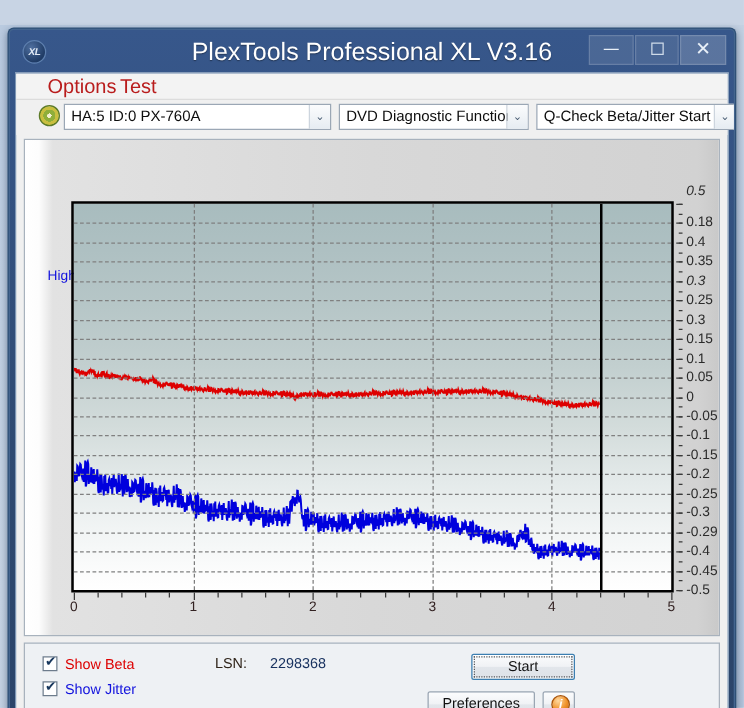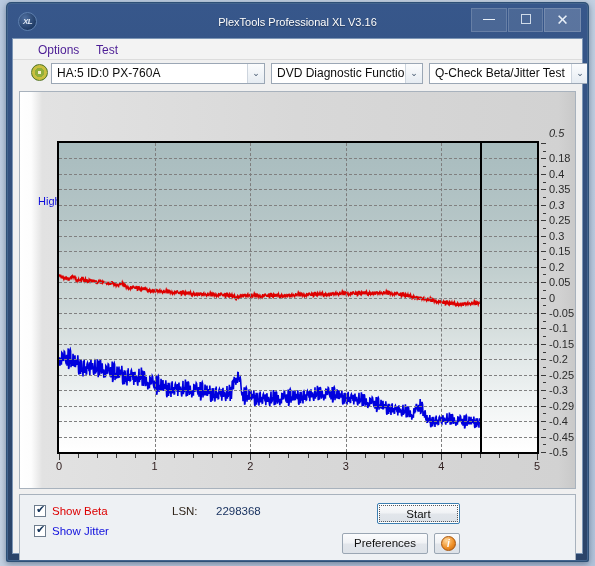--- a/index.html
+++ b/index.html
@@ -6,20 +6,21 @@
   html, body {
     margin: 0; padding: 0;
     width: 595px; height: 566px;
     font-family: "Liberation Sans", sans-serif;
     background: #c8d4e4;
     overflow: hidden;
   }
   #desktop {
     position: absolute; inset: 0;
     background: linear-gradient(135deg,#b9cadf 0%, #c6d3e3 40%, #b2c3da 100%);
+    margin-top: 20px;
   }
   
   #window {
     position: absolute;
     left: 6px; top: 2px;
     width: 583px; height: 560px;
     background: #2e5076;
     border-radius: 5px 5px 2px 2px;
     box-shadow: 0 2px 6px rgba(20,40,70,.45);
     padding: 1px;
@@ -41,21 +42,21 @@
     width: 19px; height: 19px; border-radius: 50%;
     background: radial-gradient(circle at 35% 30%, #4f6f9f, #203c66 70%);
     border: 1px solid #5d7fae;
     color: #dfe8f4; font-size: 8px; font-weight: bold; font-style: italic;
     line-height: 17px; text-align: center;
     letter-spacing: -.5px;
   }
   #title-text {
     position: absolute; left: 0; top: 0; width: 100%; height: 36px;
     line-height: 36px; text-align: center;
-    color: #ffffff; font-size: 11px;
+    color: #ffffff; font-size: 20px;
     text-shadow: 0 1px 1px rgba(0,0,0,.4);
   }
   .winbtn {
     position: absolute; top: 4px; height: 24px;
     background: rgba(255,255,255,.10);
     border: 1px solid rgba(255,255,255,.16);
     color: #e9f0f8;
     font-size: 13px; text-align: center; line-height: 22px;
   }
   #btn-min { right: 80px; width: 36px; }
@@ -70,21 +71,21 @@
     border: 1px solid #7d96b5;
   }
   
   #menubar {
     position: absolute; left: 0; top: 0; width: 100%; height: 21px;
     background: #f3f3f3;
     border-bottom: 1px solid #dcdcdc;
   }
   .menu-item {
     position: absolute; top: 3px; height: 16px;
-    font-size: 12px; color: #4c1d95; padding: 0 5px; line-height: 16px;
+    font-size: 16px; color: #b91c1c; padding: 0 5px; line-height: 16px;
   }
   #menu-options { left: 20px; }
   #menu-help { left: 78px; }
   
   #combobar {
     position: absolute; left: 0; top: 21px; width: 100%; height: 28px;
     background: #f0f0f0;
   }
   #disc-icon {
     position: absolute; left: 18px; top: 4px; width: 17px; height: 17px;
@@ -257,21 +258,21 @@
           <div id="disc-icon"></div>
           <div class="combo" id="combo-drive">
             <span>HA:5 ID:0  PX-760A</span>
             <span class="arrow">⌄</span>
           </div>
           <div class="combo" id="combo-function">
             <span>DVD Diagnostic Functions</span>
             <span class="arrow">⌄</span>
           </div>
           <div class="combo" id="combo-test">
-            <span>Q-Check Beta/Jitter Test</span>
+            <span>Q-Check Beta/Jitter Start</span>
             <span class="arrow">⌄</span>
           </div>
         </div>
 
         <div id="graph-panel">
           <div id="graph-bg"></div>
           <div id="label-high">High</div>
           <div id="label-low">Low</div>
           <div id="plot">
             <svg id="chart-svg" width="478" height="309" viewBox="0 0 478 309" preserveAspectRatio="none">
@@ -290,21 +291,21 @@
               <div class="ytick-label" style="top: 97.35px;">0.35</div>
               <div class="ytick-mark" style="top: 112.8px;"></div>
               <div class="ytick-label" style="top: 112.8px; font-style: italic;">0.3</div>
               <div class="ytick-mark" style="top: 128.25px;"></div>
               <div class="ytick-label" style="top: 128.25px;">0.25</div>
               <div class="ytick-mark" style="top: 143.7px;"></div>
               <div class="ytick-label" style="top: 143.7px;">0.3</div>
               <div class="ytick-mark" style="top: 159.15px;"></div>
               <div class="ytick-label" style="top: 159.15px;">0.15</div>
               <div class="ytick-mark" style="top: 174.6px;"></div>
-              <div class="ytick-label" style="top: 174.6px;">0.2</div>
+              <div class="ytick-label" style="top: 174.6px;">0.1</div>
               <div class="ytick-mark" style="top: 190.05px;"></div>
               <div class="ytick-label" style="top: 190.05px;">0.05</div>
               <div class="ytick-mark" style="top: 205.5px;"></div>
               <div class="ytick-label" style="top: 205.5px;">0</div>
               <div class="ytick-mark" style="top: 220.95px;"></div>
               <div class="ytick-label" style="top: 220.95px;">-0.05</div>
               <div class="ytick-mark" style="top: 236.4px;"></div>
               <div class="ytick-label" style="top: 236.4px;">-0.1</div>
               <div class="ytick-mark" style="top: 251.85px;"></div>
               <div class="ytick-label" style="top: 251.85px;">-0.15</div>

